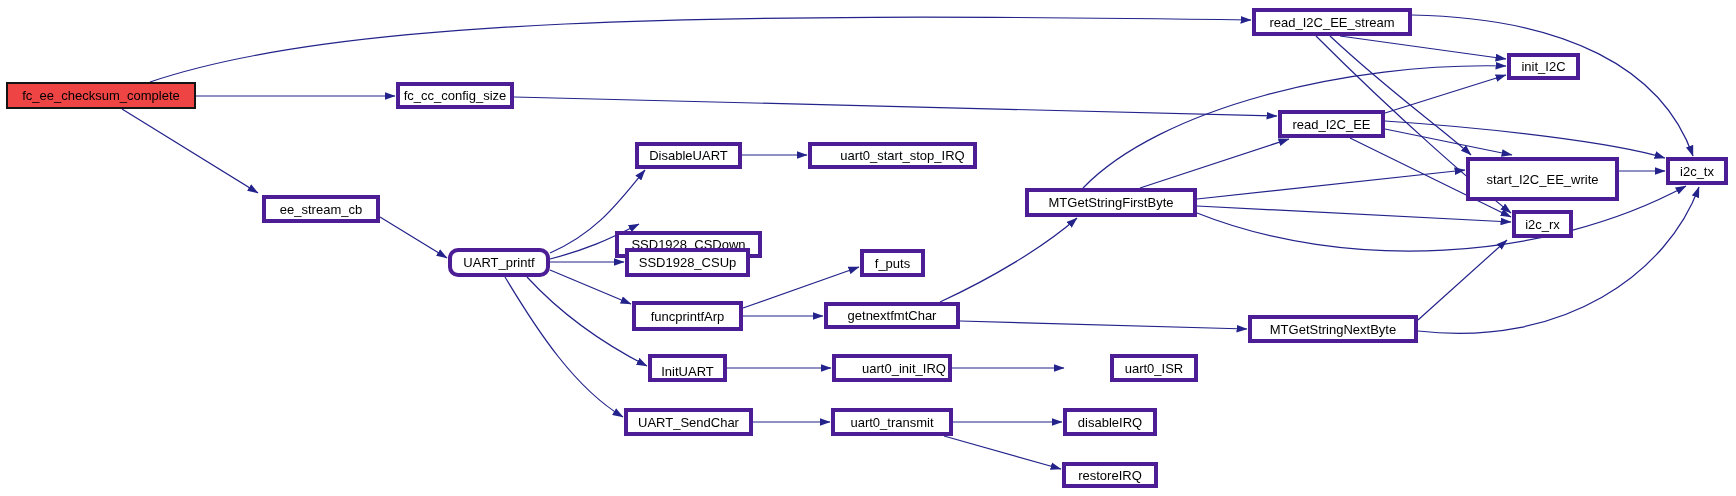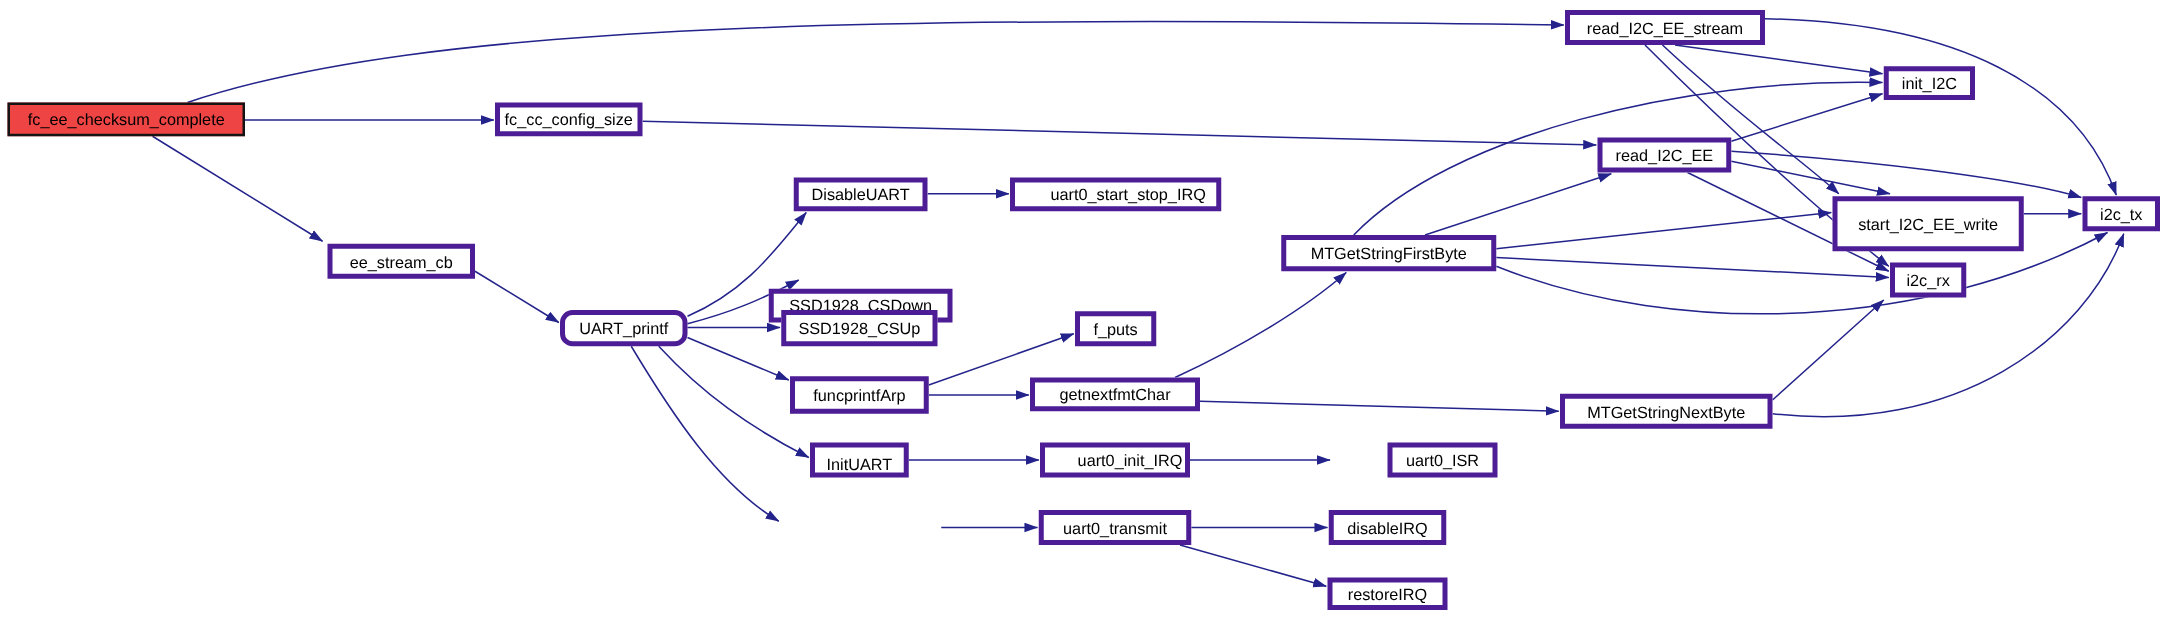--- a/index.html
+++ b/index.html
@@ -110,20 +110,23 @@
     </div>
     <div class="node" style="left: 648px; top: 354px; width: 79px; height: 28px; align-items: flex-end;">
       <span>InitUART</span>
     </div>
     <div class="node" style="left: 832px; top: 354px; width: 120px; height: 28px; padding-left: 24px;">
       <span>uart0_init_IRQ</span>
     </div>
     <div class="node" style="left: 1065px; top: 354px; width: 88px; height: 28px; margin-left: 45px;">
       <span>uart0_ISR</span>
     </div>
+    <div class="node" style="left: 624px; top: 408px; width: 129px; height: 28px;">
+      <span>UART_SendChar</span>
+    </div>
     <div class="node" style="left: 831px; top: 408px; width: 122px; height: 28px;">
       <span>uart0_transmit</span>
     </div>
     <div class="node" style="left: 1063px; top: 408px; width: 94px; height: 28px;">
       <span>disableIRQ</span>
     </div>
     <div class="node" style="left: 1062px; top: 462px; width: 96px; height: 26px;">
       <span>restoreIRQ</span>
     </div>
     <div class="node" style="left: 1252px; top: 8px; width: 160px; height: 28px;">

